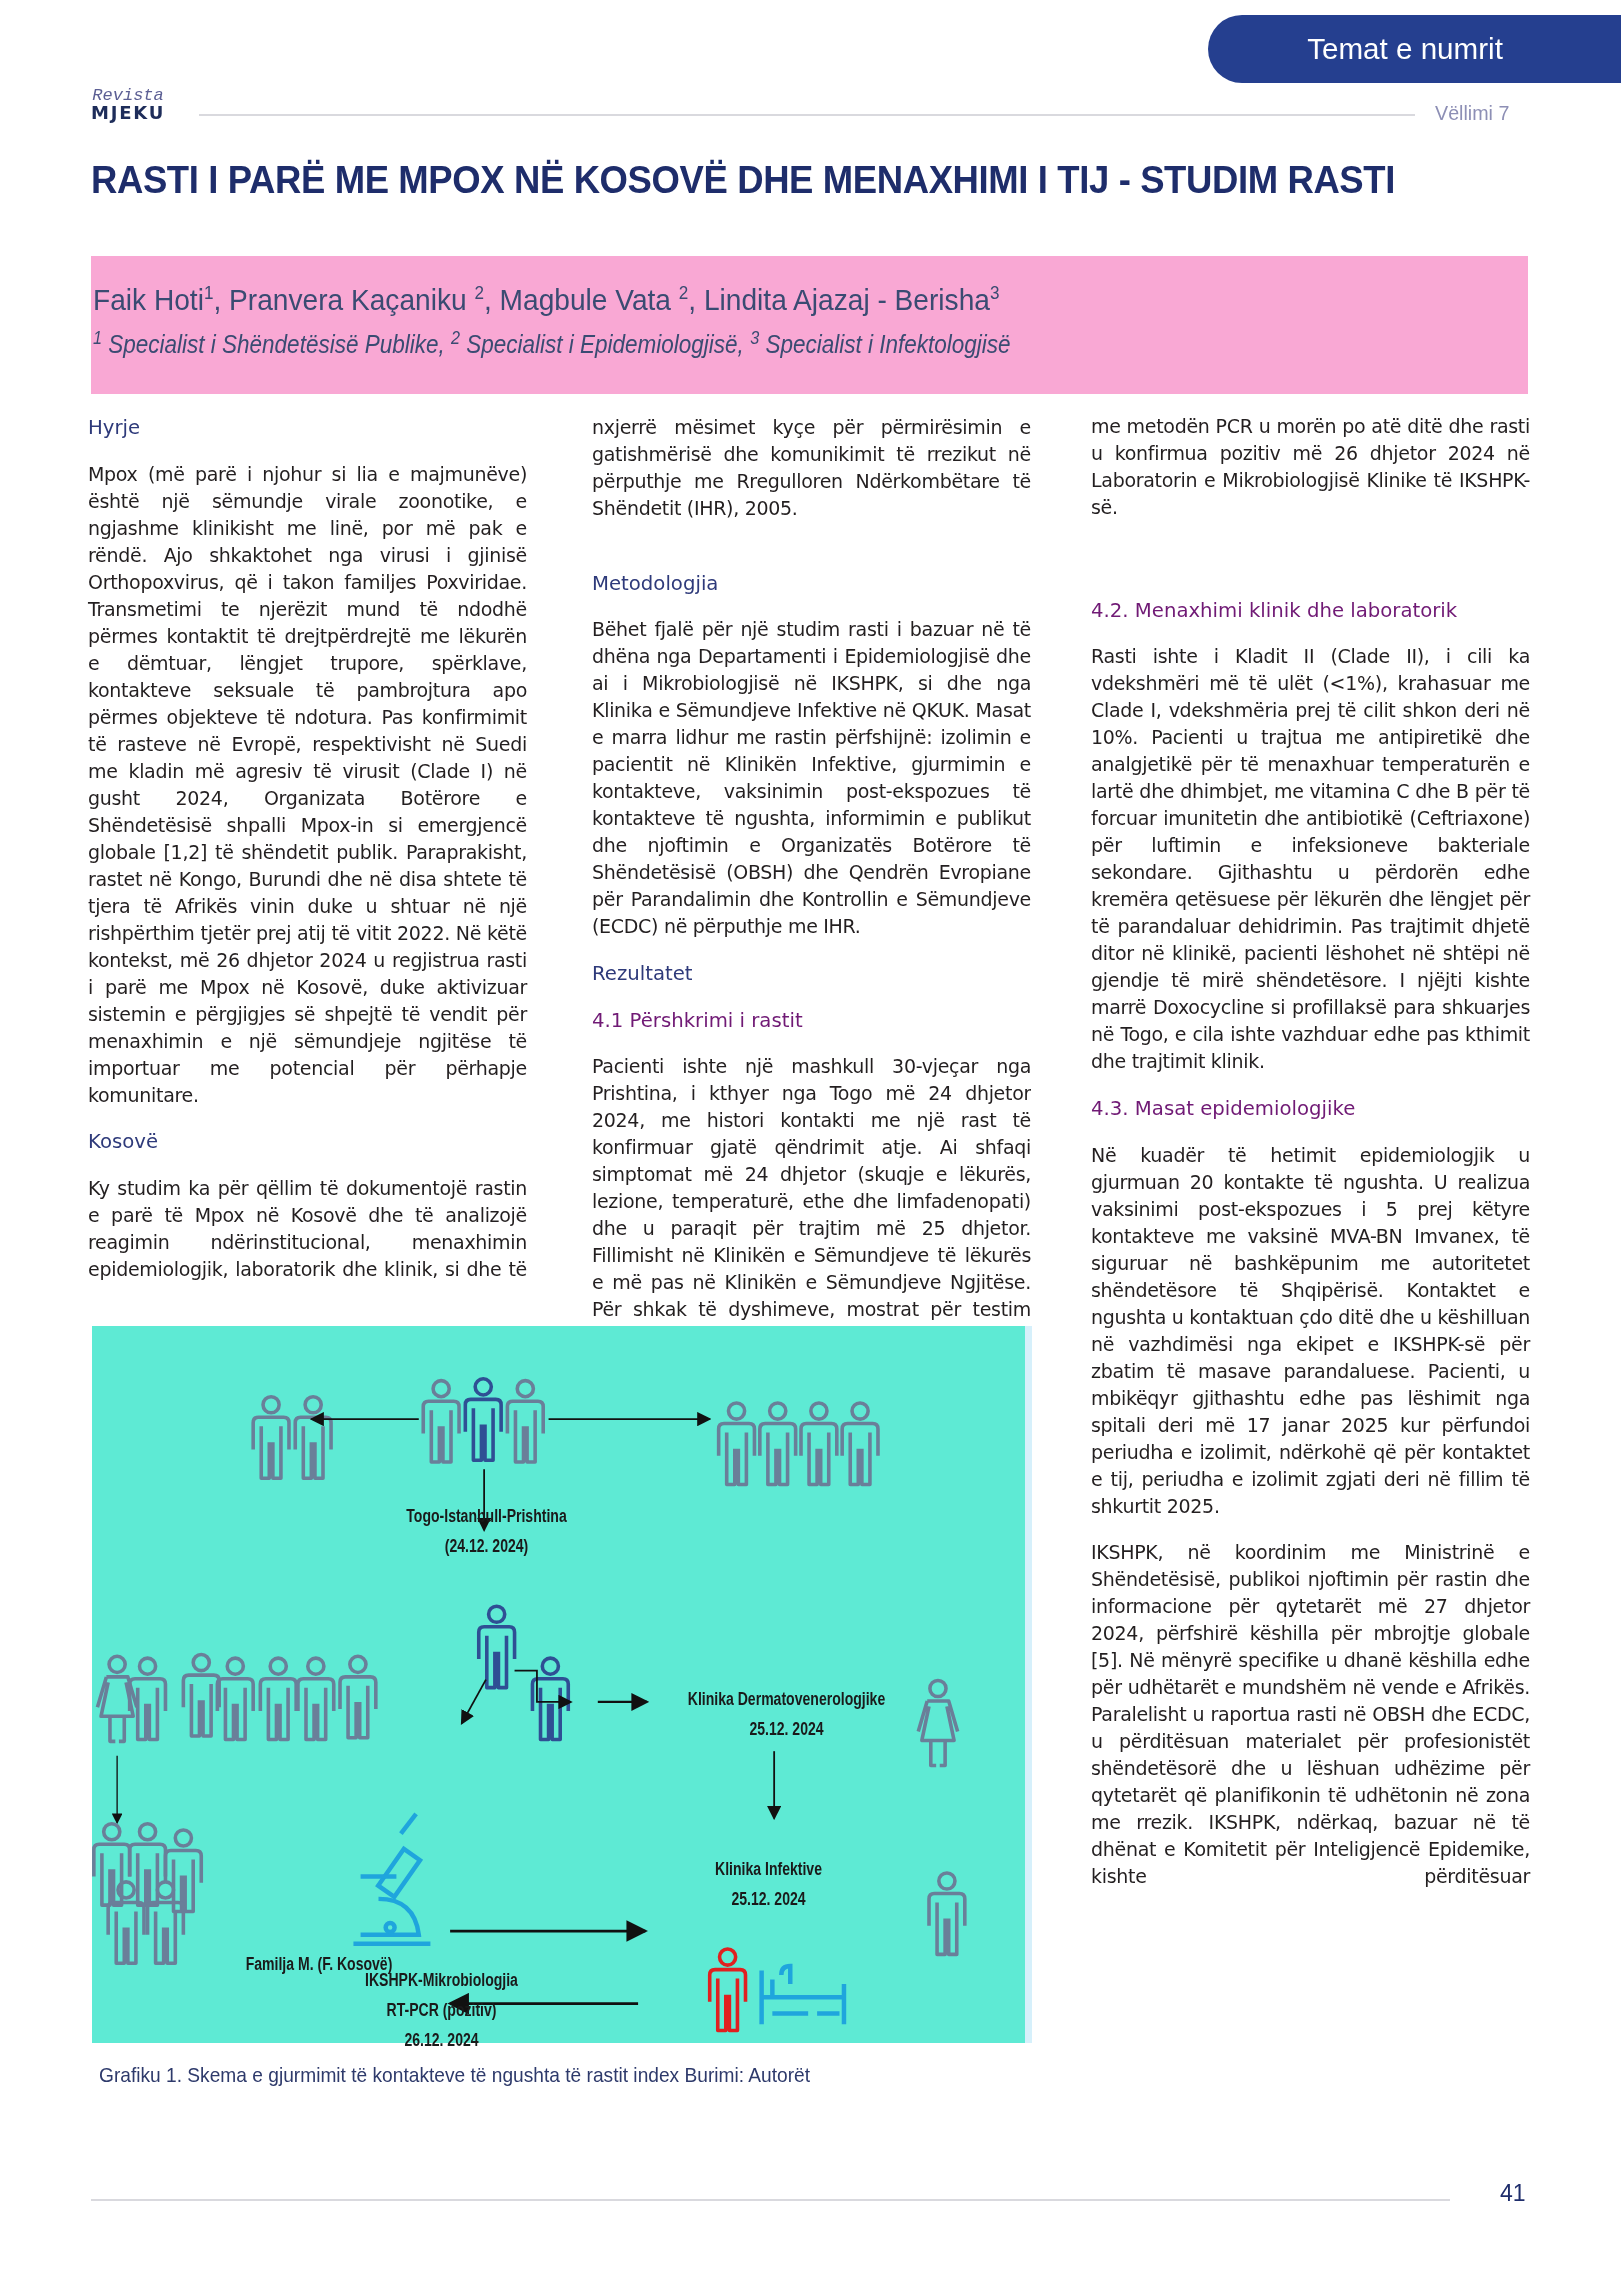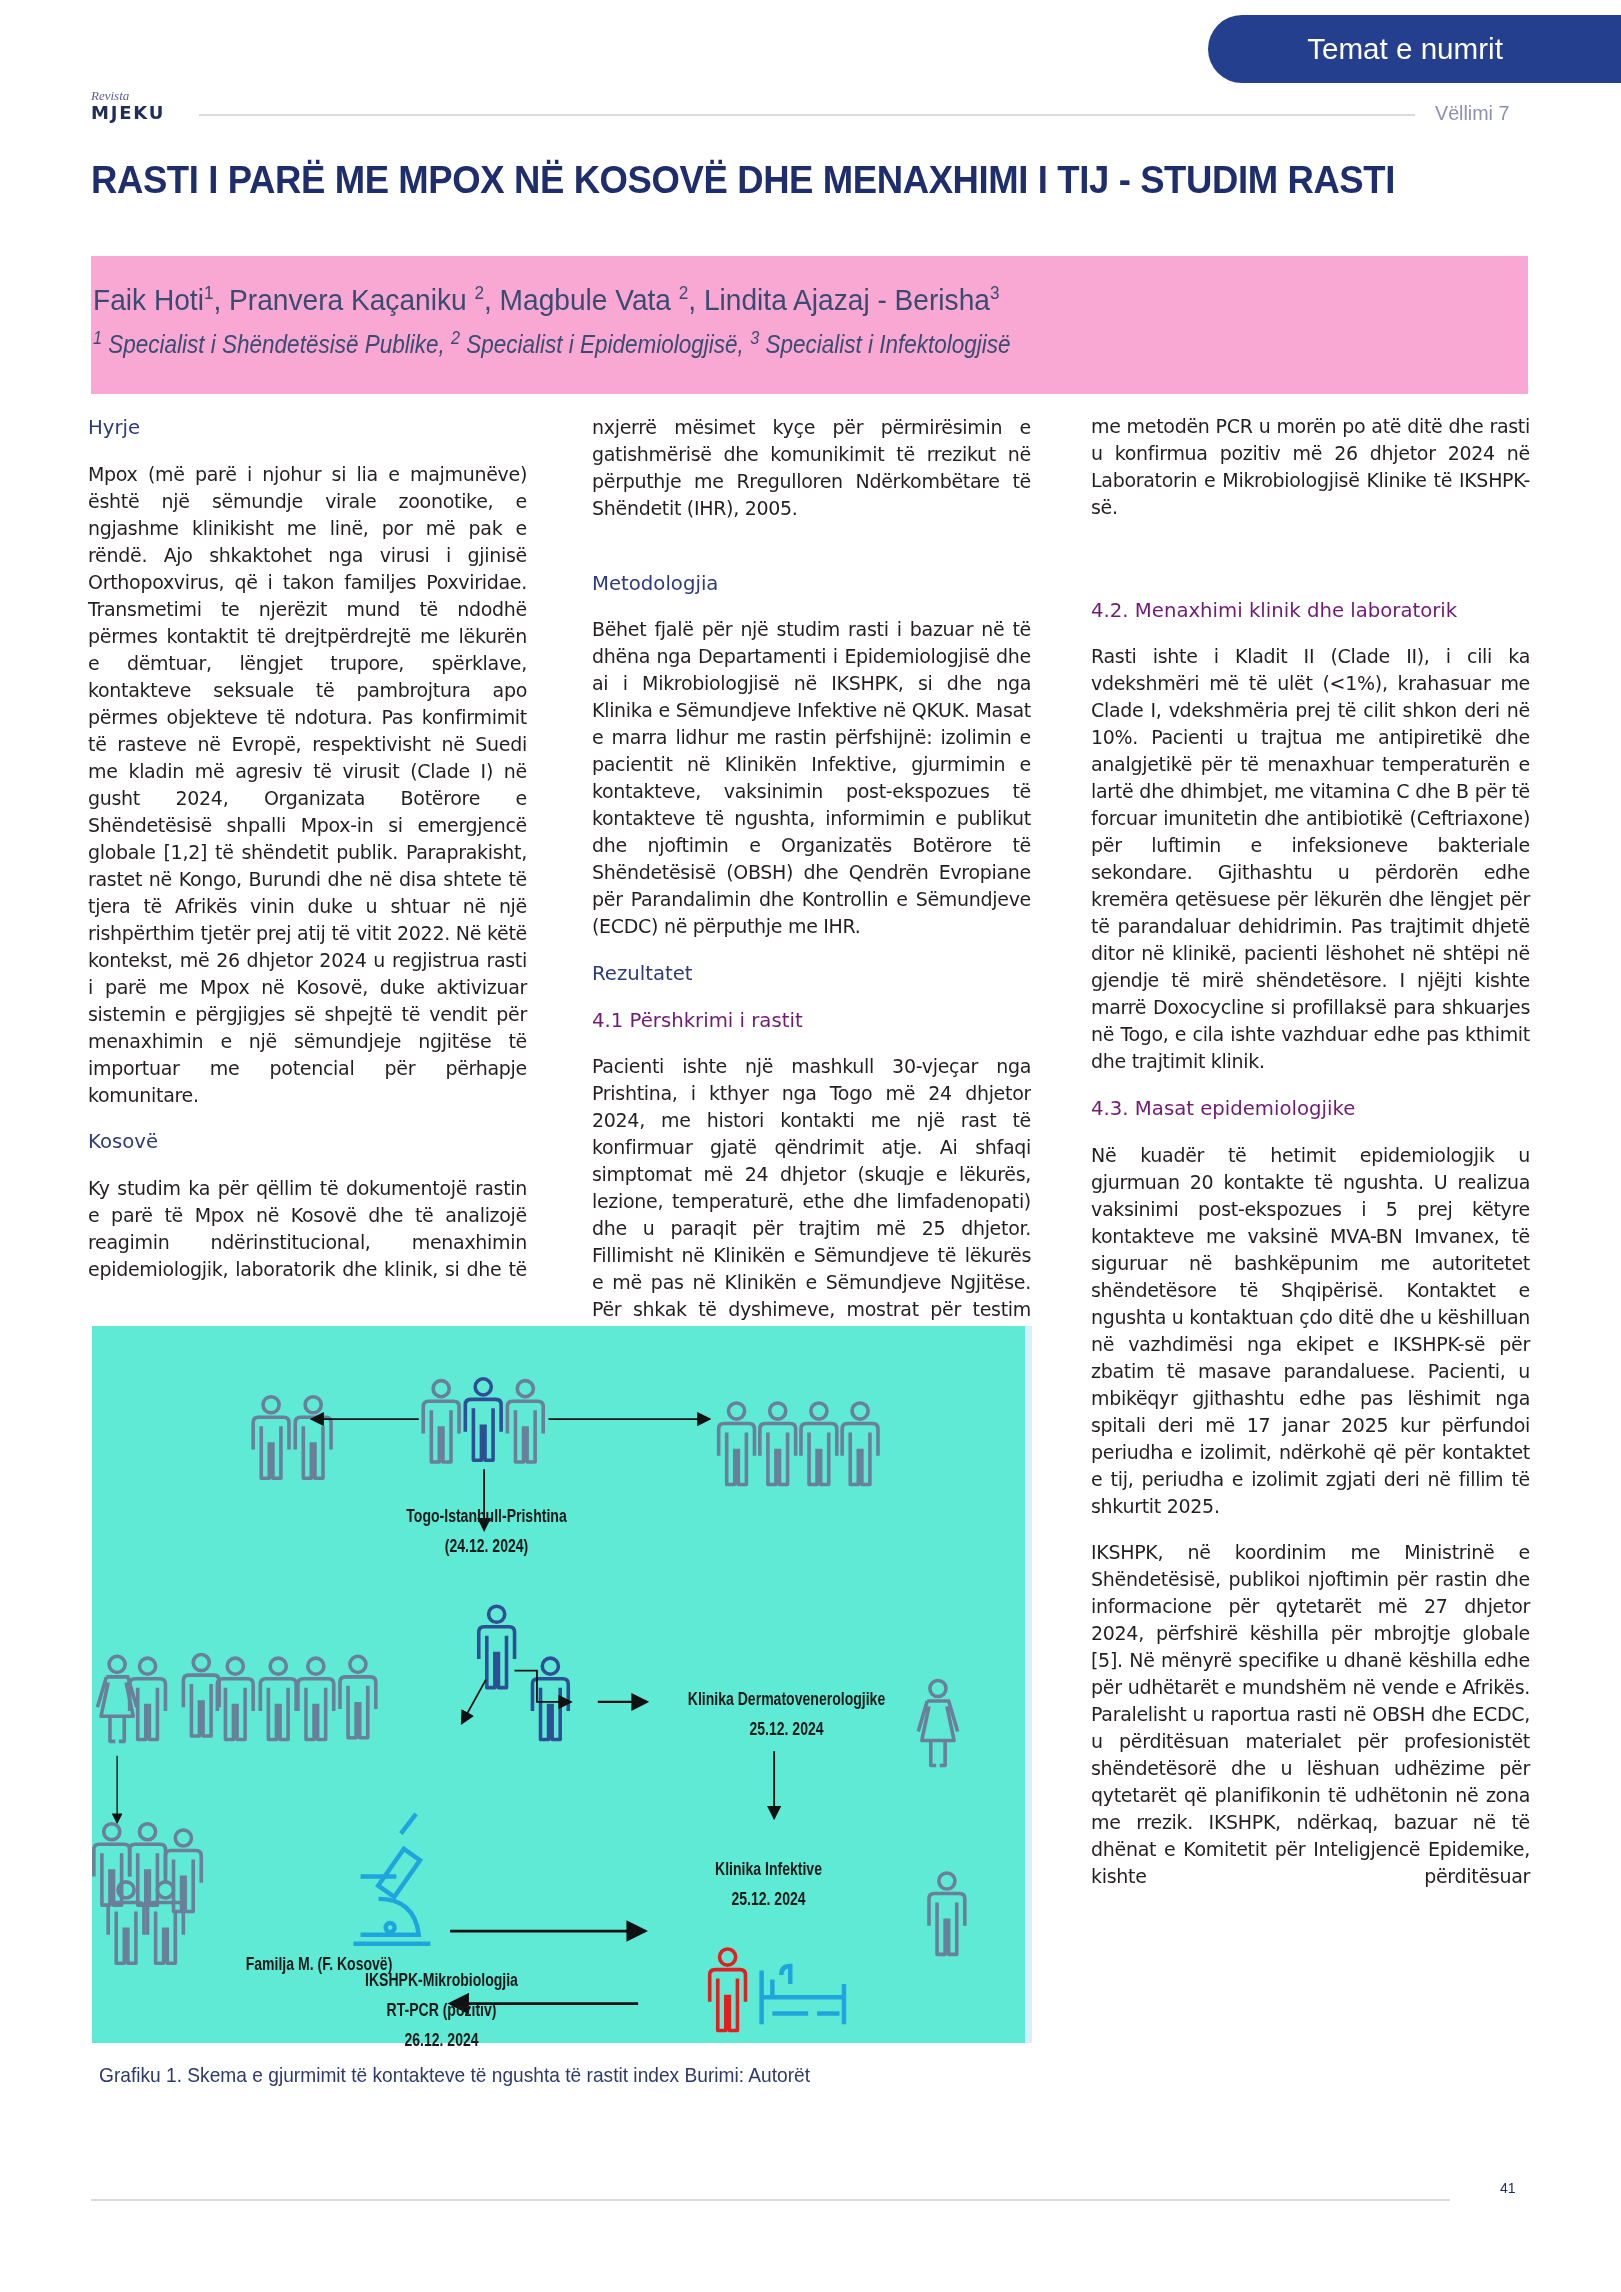--- a/index.html
+++ b/index.html
@@ -6,21 +6,21 @@
   html, body { width: 1621px; height: 2293px; background: #ffffff; overflow: hidden; }
   body { position: relative; font-family: "DejaVu Sans", sans-serif; color: #231f20; }
 
   .tab-pill {
     position: absolute; left: 1208px; top: 15px; width: 413px; height: 68px;
     background: #253f8f; border-radius: 34px 0 0 34px;
     color: #ffffff; font-family: "Liberation Sans", sans-serif; font-size: 29.6px;
     display: flex; align-items: center; justify-content: center; padding-right: 19px;
   }
   .logo { position: absolute; left: 91px; top: 90px; }
-  .logo .small { font-family: Liberation Serif, serif; font-style: italic; font-size: 13px; color: #5c5f94; line-height: 12.5px; }
+  .logo .small { font-family: Liberation Mono, monospace; font-style: italic; font-size: 17px; color: #5c5f94; line-height: 12.5px; text-align: center; }
   .logo .big { font-family: "DejaVu Sans", sans-serif; font-weight: bold; font-size: 18px; color: #1e2d5a; letter-spacing: 1.8px; line-height: 19.7px; }
   .header-rule { position: absolute; left: 199px; top: 114px; width: 1216px; height: 1.8px; background: #d9d9de; }
   .volume { position: absolute; left: 1435px; top: 102px; font-family: "Liberation Sans", sans-serif; font-size: 19.7px; color: #8d8fb5; }
 
   .title {
     position: absolute; left: 91px; top: 159px; width: 1433px;
     font-family: "Liberation Sans", sans-serif; font-size: 38px; color: #1e2d6b; letter-spacing: -0.4px;
     transform: scaleX(0.96); transform-origin: left;
   }
 
@@ -43,21 +43,21 @@
 
   .figure {
     position: absolute; left: 92px; top: 1326px; width: 940px; height: 717px;
     background: #5eead4; border-right: 7.2px solid #d6f0fb;
   }
   .figure svg { position: absolute; left: 0; top: 0; }
   .fig-label { position: absolute; font-family: "Liberation Sans", sans-serif; font-weight: bold; font-size: 18px; color: #1a1a1a; text-align: center; line-height: 30px; transform: scaleX(0.78); white-space: nowrap; }
 
   .caption { position: absolute; left: 99px; top: 2063px; font-family: "Liberation Sans", sans-serif; font-size: 20.6px; color: #2e3a6b; transform: scaleX(0.93); transform-origin: left; white-space: nowrap; }
   .footer-rule { position: absolute; left: 91px; top: 2199px; width: 1359px; height: 1.8px; background: #d9d9de; }
-  .page-num { position: absolute; left: 1500px; top: 2180px; font-family: "Liberation Sans", sans-serif; font-size: 14px; color: #1e2d6b; }
+  .page-num { position: absolute; left: 1500px; top: 2180px; font-family: "Liberation Sans", sans-serif; font-size: 23px; color: #1e2d6b; }
 </style>
 </head>
 <body>
 
 <div class="tab-pill">Temat e numrit</div>
 <div class="logo">
   <div class="small">Revista</div>
   <div class="big">MJEKU</div>
 </div>
 <div class="header-rule"></div>

